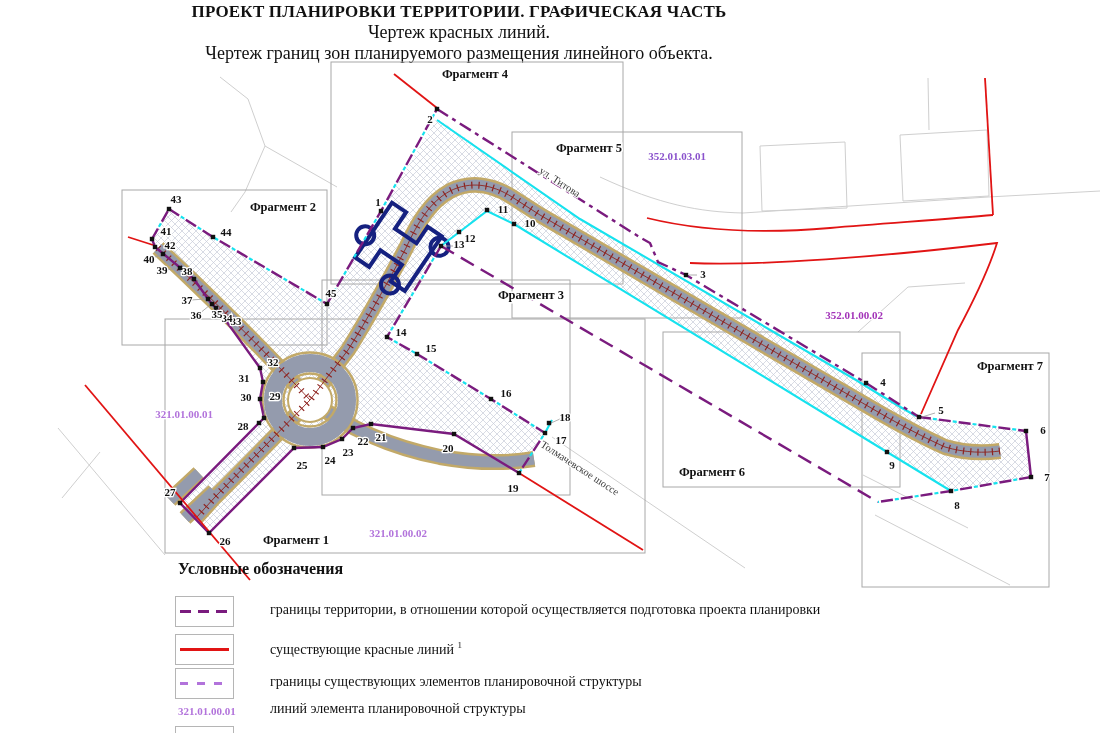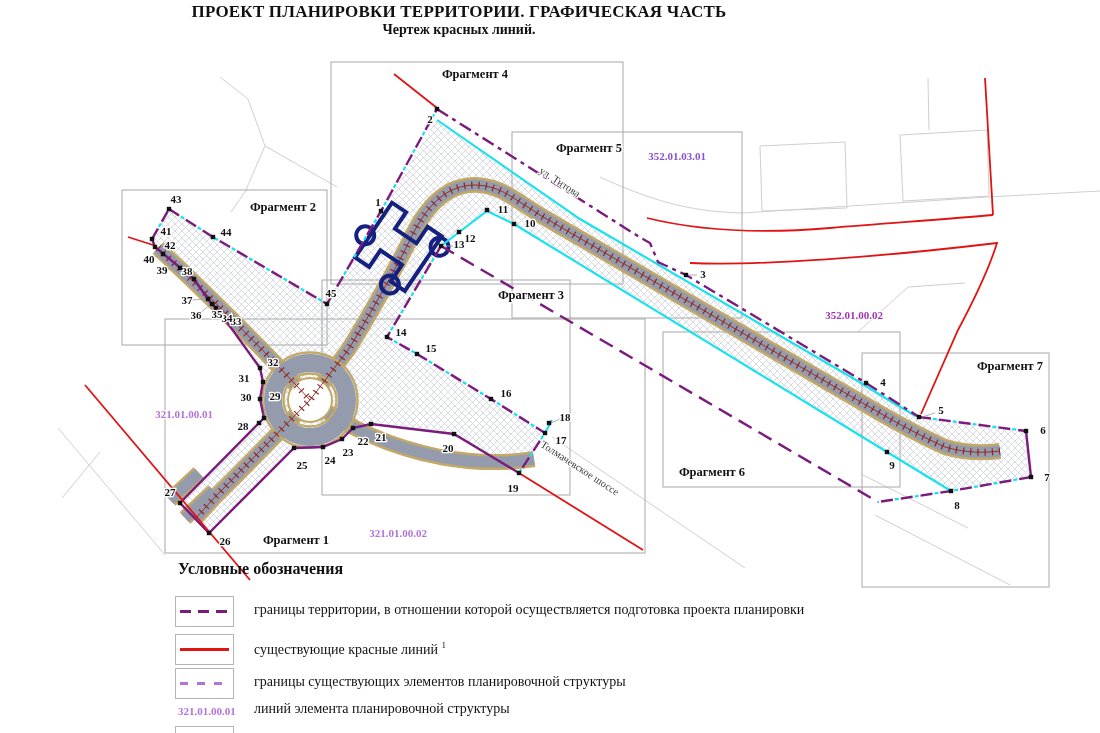--- a/index.html
+++ b/index.html
@@ -1,20 +1,20 @@
 <!DOCTYPE html>
 <html style="--boundary-purple: #7A1B7E; --existing-red: #E11414; --struct-purple: #B273DB; --zone-cyan: #16E2EE; --zone-code-violet: #8A52CC; --zone-code-magenta: #A233B8; --road-fill: #949BAD; --road-edge: #C2A968; --tick-red: #8E2420; --building-navy: #152180;"><head>
 <meta charset="utf-8">
 <style>
   html,body{margin:0;padding:0;background:#fff;}
   .page{position:relative;width:1100px;height:733px;background:#fff;overflow:hidden;
         font-family:"Liberation Serif", serif;color:#111;}
   .title-block{position:absolute;left:0;top:2px;width:918px;text-align:center;line-height:1.18;}
   .title-main{font-size:17px;font-weight:bold;letter-spacing:.2px;}
-  .title-sub{font-size:14px;font-weight:bold;text-align:center;}
+  .title-sub{font-size:18px;font-weight:normal;text-align:center;}
   svg.map{position:absolute;left:0;top:0;}
   svg text{font-family:"Liberation Serif", serif;}
 
   
   .cad{stroke:#cfcfcf;stroke-width:1;fill:none;}
   .box-frame{stroke:#a8a8a8;stroke-width:1;fill:none;}
   .hatch-poly{fill:url(#xh);stroke:none;}
   .road-casing{stroke:var(--road-edge);stroke-width:16;fill:none;stroke-linejoin:round;}
   .road-fill{stroke:var(--road-fill);stroke-width:11;fill:none;stroke-linejoin:round;}
   .ring-edge{stroke:var(--road-edge);stroke-width:2.4;fill:none;}
@@ -41,33 +41,34 @@
   .zc-light{fill:var(--struct-purple);}
   .street{font-size:10.5px;fill:#3a3a3a;text-anchor:middle;stroke:#fff;stroke-width:2;paint-order:stroke;}
 
   
   .legend-heading{position:absolute;left:178px;top:560px;font-size:16px;font-weight:bold;}
   .lg-swatch{position:absolute;left:175px;width:57px;height:29px;border:1px solid #b5b5b5;background:#fff;}
   .lg-line{position:absolute;left:4px;right:4px;top:13px;height:3px;}
   .lg-line.boundary{background:repeating-linear-gradient(90deg,var(--boundary-purple) 0 11px,transparent 11px 18px);}
   .lg-line.redline{background:var(--existing-red);height:2.6px;}
   .lg-line.struct{background:repeating-linear-gradient(90deg,var(--struct-purple) 0 8px,transparent 8px 17px);}
-  .lg-text{position:absolute;left:254px;font-size:14px;white-space:nowrap;}
+  .lg-text{position:absolute;left:270px;font-size:14px;white-space:nowrap;}
   .lg-code{position:absolute;left:178px;font-size:11px;font-weight:bold;color:var(--struct-purple);}
   .lg-partial{position:absolute;left:175px;top:726px;width:57px;height:14px;border:1px solid #b5b5b5;background:#fff;}
   sup{font-size:9px;}
 </style>
 </head>
 <body>
 
 <div class="page">
 
   <div class="title-block">
     <div class="title-main">ПРОЕКТ ПЛАНИРОВКИ ТЕРРИТОРИИ. ГРАФИЧЕСКАЯ ЧАСТЬ</div>
     <div class="title-sub">Чертеж красных линий.</div>
+    <div class="title-sub">Чертеж границ зон планируемого размещения линейного объекта.</div>
   </div>
 
   <svg class="map" width="1100" height="733" viewBox="0 0 1100 733">
     <defs>
       <pattern id="xh" width="7" height="7" patternUnits="userSpaceOnUse">
         <path d="M0 7L7 0M-1 1L1 -1M6 8L8 6M0 0L7 7M-1 6L1 8M6 -1L8 1" stroke="#c7cbd8" stroke-width="0.7"></path>
       </pattern>
     </defs>
 
     <g>

